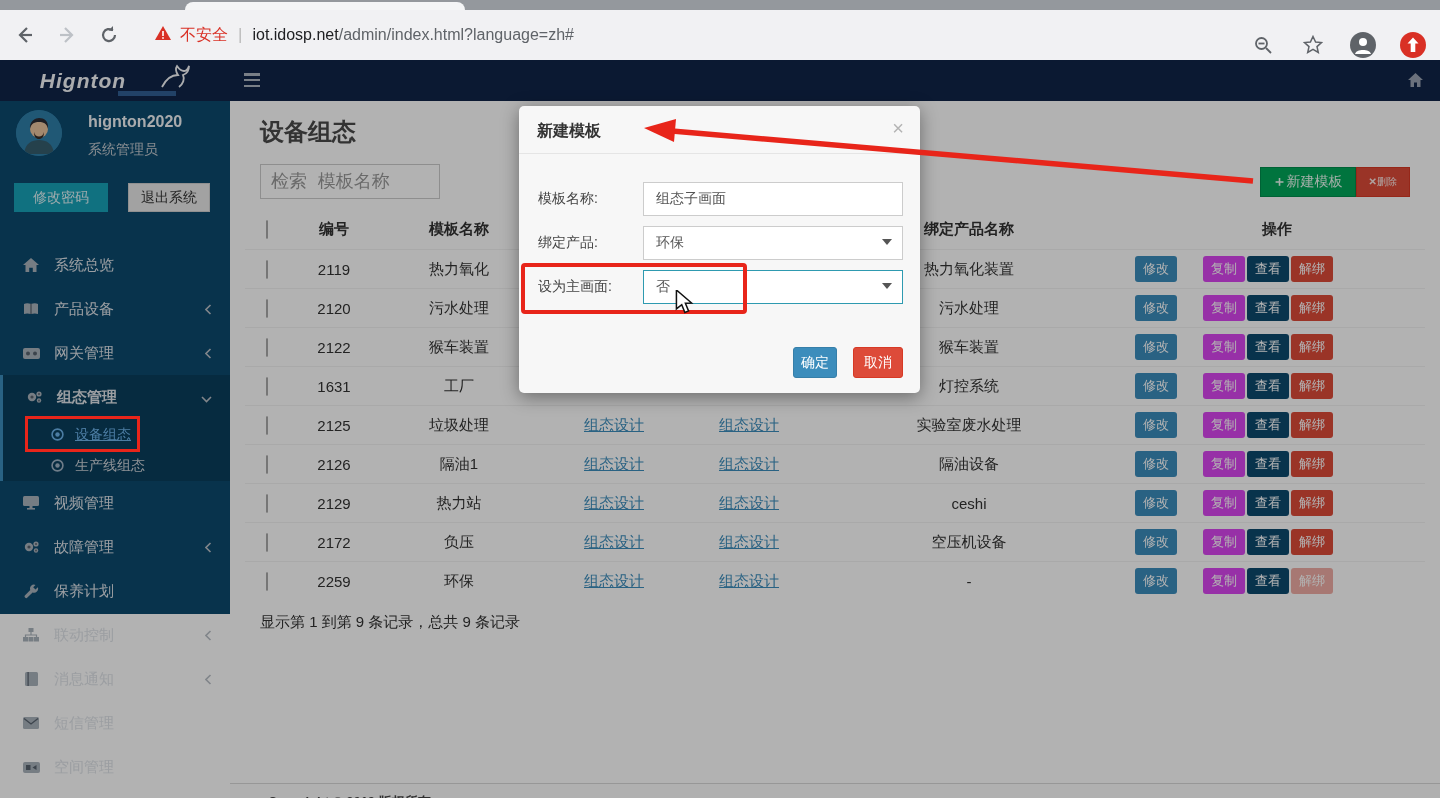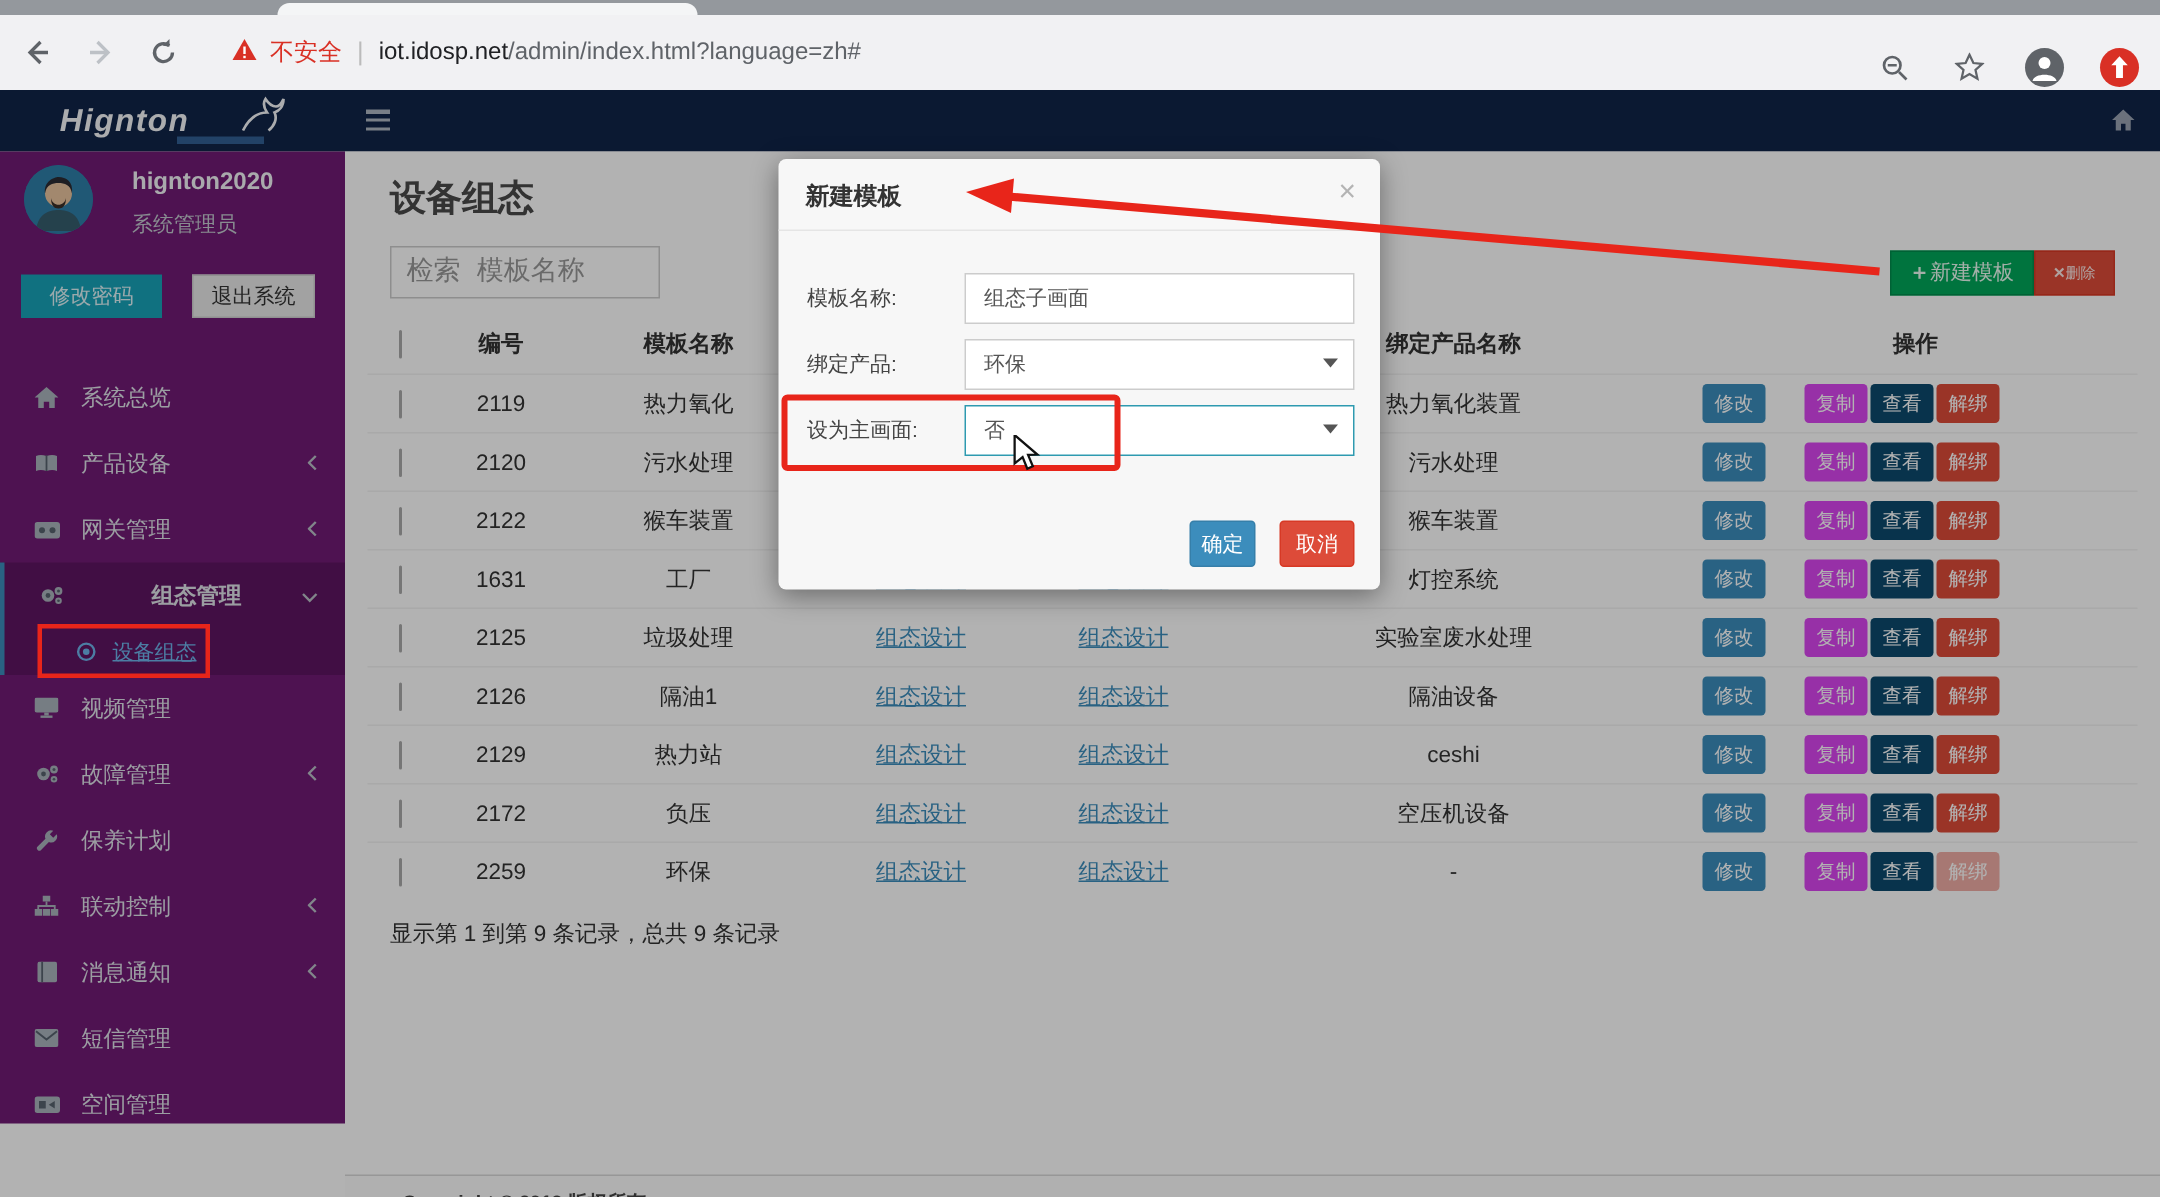--- a/index.html
+++ b/index.html
@@ -21,34 +21,34 @@
 
   
   .navbar { position:absolute; left:0; top:60px; width:1440px; height:41px; background:#102448; z-index:1; }
   .logo { position:absolute; left:0; top:0; width:230px; height:41px; display:flex; align-items:center; justify-content:center;gap:28px; }
   .logo-text { color:#f5f7fa; font-size:21px; font-weight:bold; font-style:italic; letter-spacing:1px; }
   .logo-sub { position:absolute; left:118px; top:31px; width:58px; height:5px; background:#3a6ea8; opacity:.8; }
   .hamburger { position:absolute; left:244px; top:13px; width:16px; height:14px; display:flex; flex-direction:column; justify-content:space-between; cursor:pointer; }
   .hamburger span { display:block; height:2.5px; background:#aeb6c2; }
   .nav-home { position:absolute; right:16px; top:12px; }
 
-  .sidebar { position:absolute; left:0; top:101px; width:230px; height:648px; background:#701a75; z-index:1; }
+  .sidebar { position:absolute; left:0; top:101px; width:230px; height:513px; background:#0c4a6e; z-index:1; }
   .user-panel { padding:10px 14px 0 14px; position:relative; height:124px; }
   .avatar { position:absolute; left:16px; top:9px; width:46px; height:46px; border-radius:50%; background:#2f7ea8; overflow:hidden; }
   .uname { position:absolute; left:88px; top:12px; color:#f2f4f6; font-weight:bold; font-size:16px; }
   .urole { position:absolute; left:88px; top:40px; color:#c3c9cf; font-size:14px; }
   .btn-pass { position:absolute; left:14px; top:82px; width:94px; height:29px; background:#17a2b8; color:#dff3f6; border:none; font-size:14px; cursor:pointer; }
   .btn-logout { position:absolute; left:128px; top:82px; width:82px; height:29px; background:#e8e8e8; color:#333; border:1px solid #cfcfcf; font-size:14px; cursor:pointer; }
 
   .menu { margin-top:18px; }
   .menu-item { position:relative; height:44px; display:flex; align-items:center; padding-left:22px; color:#dfe3e8; font-size:15px; cursor:pointer; }
   .menu-item .mi-icon { width:18px; margin-right:14px; display:flex; justify-content:center; }
   .menu-item .chev { position:absolute; right:18px; color:#b9bfc6; }
   .menu-group.expanded { background:rgba(0,0,0,0.16); border-left:3px solid #3c8dbc; }
-  .menu-group.expanded .menu-item { font-weight:bold;gap:44px; }
+  .menu-group.expanded .menu-item { font-weight:bold; }
   .submenu-item { height:31px; display:flex; align-items:center; padding-left:48px; color:#ccd2d8; font-size:14px; cursor:pointer; }
   .submenu-item .mi-icon { width:15px; margin-right:9px; display:flex; }
   .submenu-item.active span.lbl { color:#6db3ea; text-decoration:underline; }
 
   .content { position:absolute; left:230px; top:101px; width:1210px; height:682px; background:#ffffff; z-index:1; }
   .page-title { position:absolute; left:30px; top:15px; font-size:24px; color:#4a4a4a; }
   .search-input { position:absolute; left:30px; top:63px; width:180px; height:35px; border:1px solid #ccc; background:#fff; font-size:18px; padding:0 10px; color:#555;font-family:Liberation Mono, monospace; }
   .search-input::placeholder { color:#999; }
   .top-btns { position:absolute; right:30px; top:66px; display:flex; }
   .btn-new { height:30px; background:#00a65a; color:#eafbf1; border:1px solid #008d4c; font-size:14px; padding:0 12px; cursor:pointer; }
@@ -256,20 +256,29 @@
         </div>
         <div class="submenu-item active">
           <span class="mi-icon">
             <svg width="13" height="13" viewBox="0 0 13 13">
               <circle cx="6.5" cy="6.5" r="5.4" stroke="#6db3ea" stroke-width="1.6" fill="none"></circle>
               <circle cx="6.5" cy="6.5" r="2.2" fill="#6db3ea"></circle>
             </svg>
           </span>
           <span class="lbl">设备组态</span>
         </div>
+        <div class="submenu-item">
+          <span class="mi-icon">
+            <svg width="13" height="13" viewBox="0 0 13 13">
+              <circle cx="6.5" cy="6.5" r="5.4" stroke="#9fb3c4" stroke-width="1.6" fill="none"></circle>
+              <circle cx="6.5" cy="6.5" r="2.2" fill="#9fb3c4"></circle>
+            </svg>
+          </span>
+          <span class="lbl">生产线组态</span>
+        </div>
       </div>
       <div class="menu-group">
         <div class="menu-item">
           <span class="mi-icon">
             <svg width="16" height="14" viewBox="0 0 16 14">
               <rect x="0" y="0" width="16" height="10" rx="1.5" fill="#aab3bc"></rect>
               <rect x="6.5" y="10" width="3" height="2" fill="#aab3bc"></rect>
               <rect x="4" y="12" width="8" height="1.6" fill="#aab3bc"></rect>
             </svg>
           </span>

